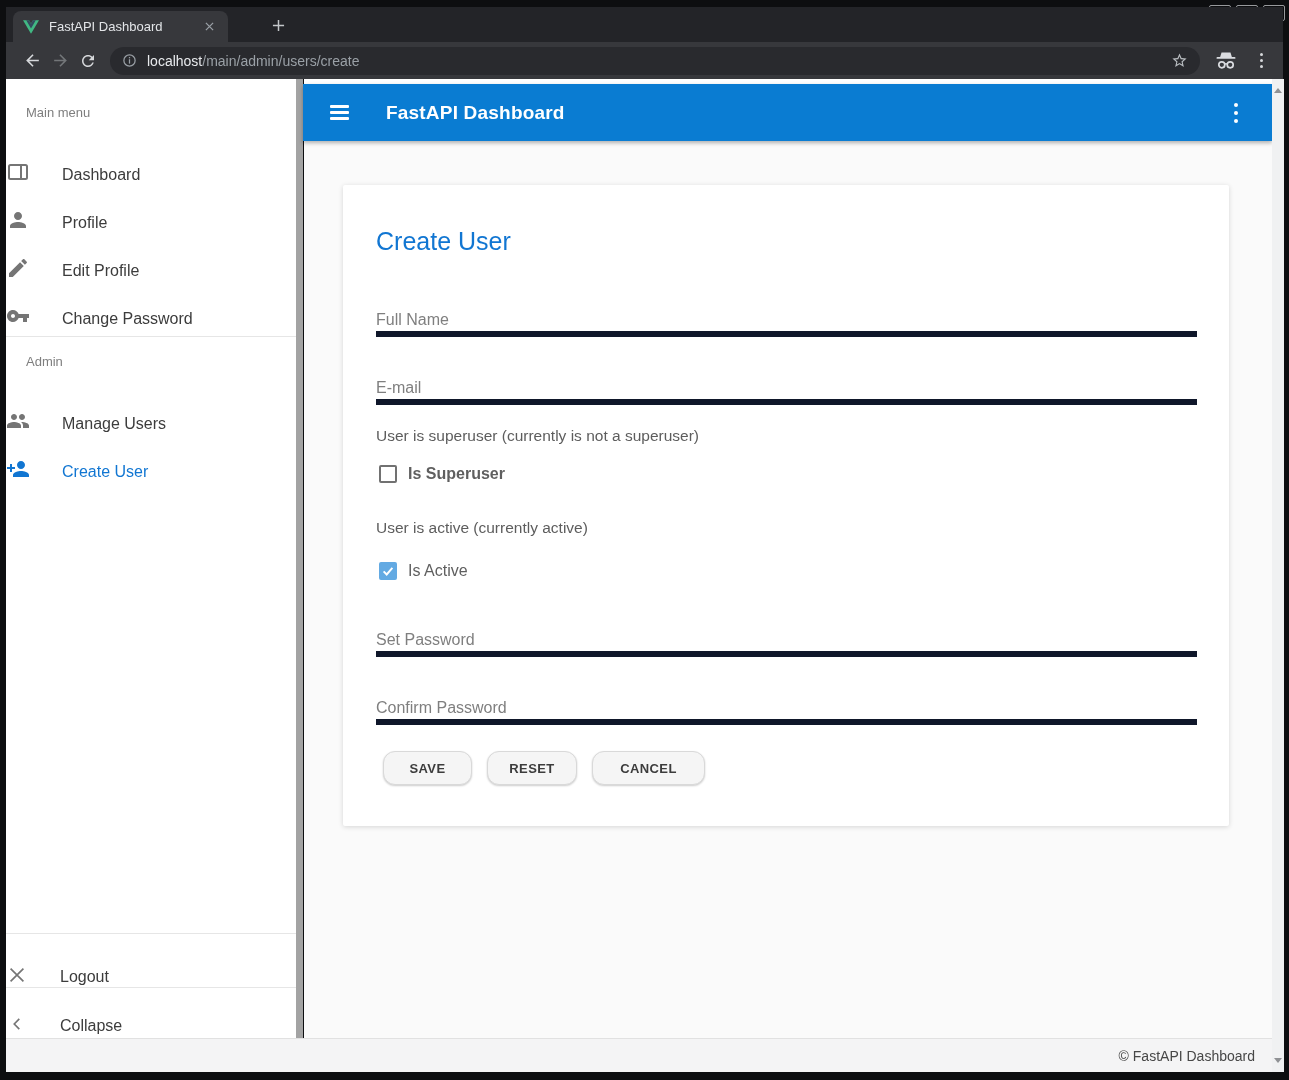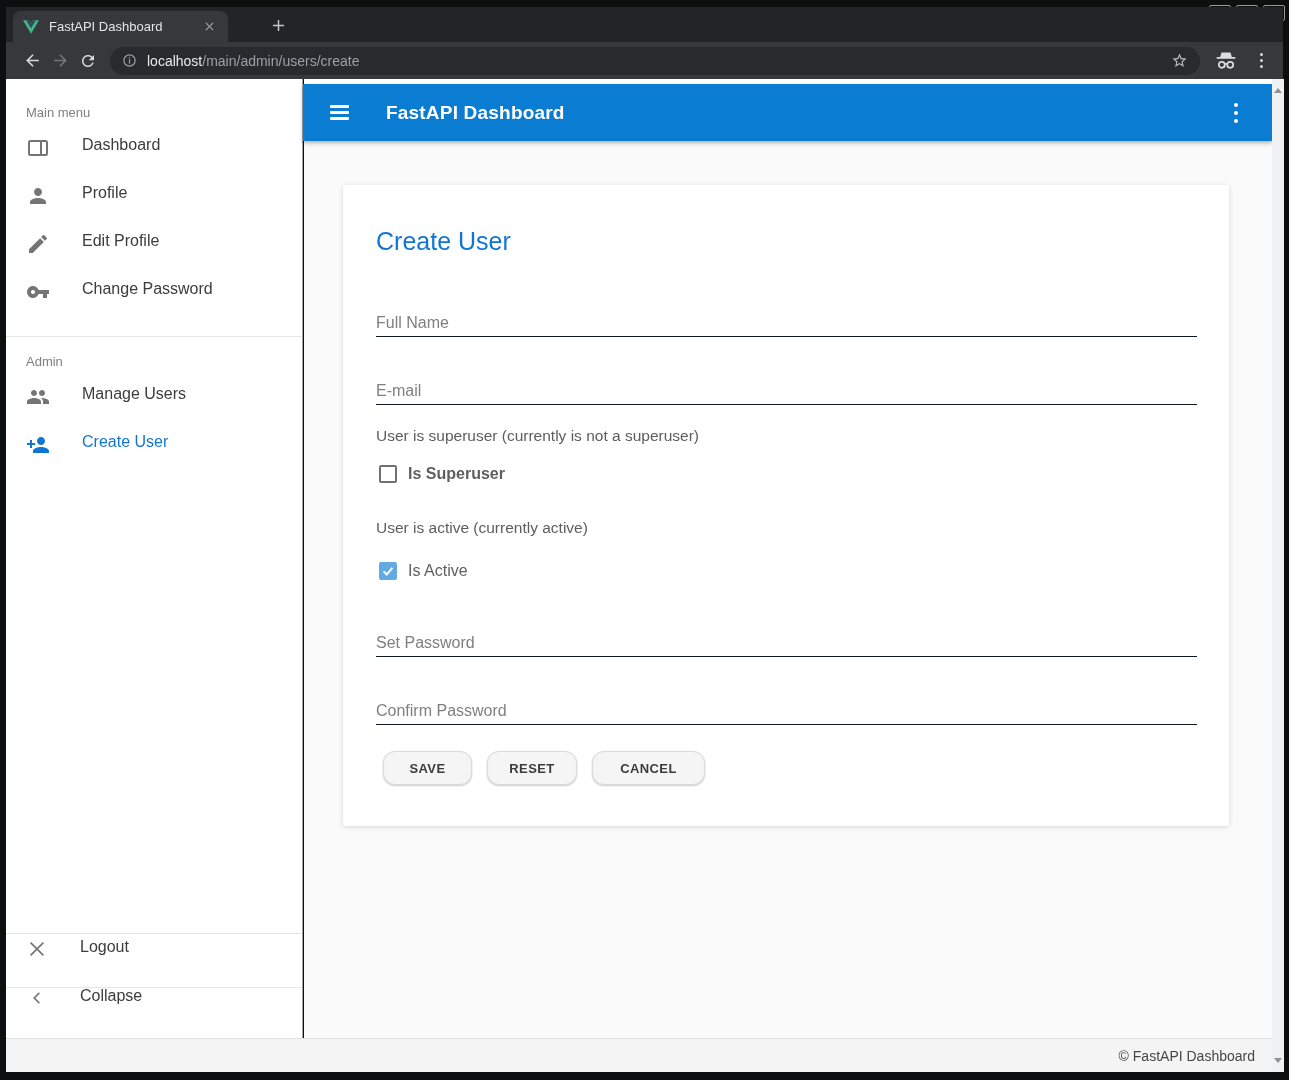--- a/index.html
+++ b/index.html
@@ -30,24 +30,24 @@
   .url-text { font-size:14px; margin-left:10px; }
   .url-host { color:#e8eaed; }
   .url-path { color:#9aa0a6; }
   .star { margin-left:auto; }
   .toolbar-right { display:flex; align-items:center; margin-left:14px; gap:22px; }
   .vdots { display:flex; flex-direction:column; gap:3px; }
   .vdots i { width:3px; height:3px; border-radius:50%; background:#d6d8db; }
 
   
   .sidebar { position:absolute; left:6px; top:79px; width:297px; height:959px; background:#ffffff;
-             border-right:1px solid #a3a3a3; }
+             border-right:7px solid #a3a3a3; }
   .caption { position:absolute; left:20px; font-size:13px; color:#7e7e7e; }
-  .mrow { position:absolute; left:0; width:100%; height:48px; display:flex; align-items:flex-start;
-          padding-left:20px; cursor:pointer; color:#757575; }
+  .mrow { position:absolute; left:0; width:100%; height:48px; display:flex; align-items:flex-end;
+          cursor:pointer; color:#757575; }
   .mrow .mlabel { margin-left:32px; font-size:16px; color:#3c3c3c; }
   .mrow.active { color:var(--accent); }
   .mrow.active .mlabel { color:var(--accent); }
   .sdiv { position:absolute; left:0; right:0; border-top:1px solid #e6e6e6; }
 
   
   .main { position:absolute; left:304px; top:79px; width:980px; height:959px; background:#fafafa; }
   .topstrip { position:absolute; left:0; right:0; top:0; height:5px; background:#ffffff; }
   .appbar { position:absolute; left:-1px; top:5px; width:969px; height:57px; background:var(--appbar);
             box-shadow:0 2px 4px rgba(0,0,0,.30); display:flex; align-items:center; color:#fff; }
@@ -55,21 +55,21 @@
   .hamburger i { height:2.5px; background:#fff; border-radius:1px; }
   .appbar-title { margin-left:37px; font-size:19px; font-weight:700; letter-spacing:.2px; }
   .kebab { margin-left:auto; margin-right:34px; display:flex; flex-direction:column; gap:4px; cursor:pointer; }
   .kebab i { width:4px; height:4px; border-radius:50%; background:#fff; }
 
   
   .card { position:absolute; left:39px; top:106px; width:886px; height:641px; background:#fff;
           border-radius:2px; box-shadow:0 1px 5px rgba(0,0,0,.15); }
   .card-title { position:absolute; left:33px; top:42px; font-size:25px; color:var(--accent); }
   .tfield { position:absolute; left:33px; width:821px; }
-  .tfield input { width:100%; height:28px; border:none; border-bottom:1px solid #0f172a; background:transparent;
+  .tfield input { width:100%; height:28px; border:none; border-bottom:6px solid #0f172a; background:transparent;
                   font-size:16px; color:#333; font-family:"Liberation Sans",sans-serif; outline:none; }
   .tfield input::placeholder { color:#7f7f7f; opacity:1; }
   .f1 { top:124px; } .f2 { top:192px; } .f3 { top:444px; } .f4 { top:512px; }
   .hint { position:absolute; left:33px; font-size:15.5px; color:#5d5d5d; }
   .hint1 { top:242px; } .hint2 { top:334px; }
   .cbrow { position:absolute; left:36px; display:flex; align-items:center; cursor:pointer; }
   .cb1 { top:280px;font-weight:bold; } .cb2 { top:377px; }
   .cbox { width:18px; height:18px; border:2px solid #717171; border-radius:2px; background:#fff;
           display:flex; align-items:center; justify-content:center; }
   .cbox svg { display:none; }

